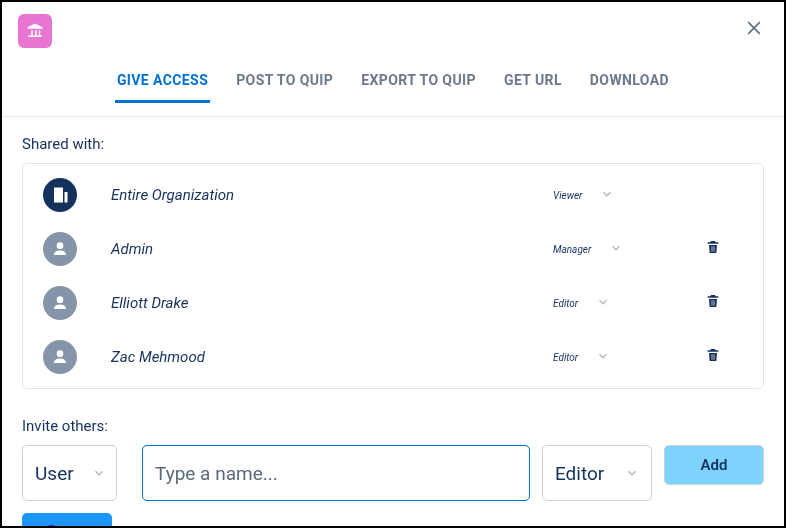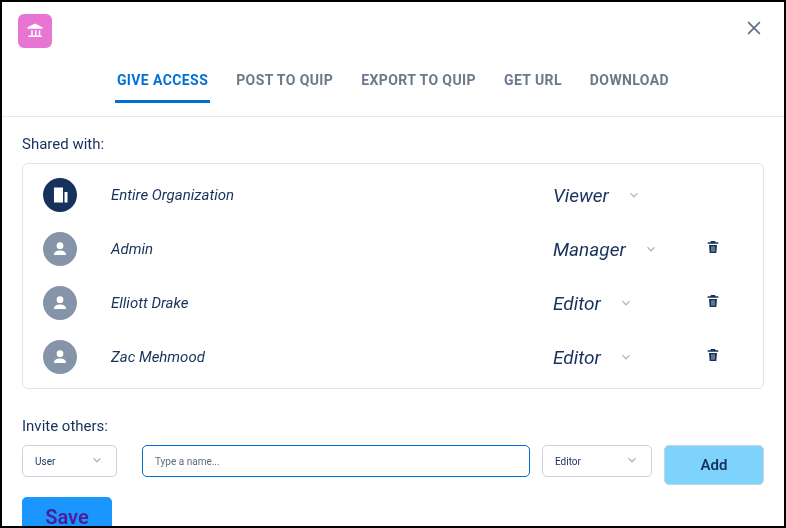--- a/index.html
+++ b/index.html
@@ -90,21 +90,21 @@
     flex: 1;
     margin-left: 34px;
     font-size: 15px;
     color: #16325c;
   }
   .role-col {
     width: 130px;
     display: flex;
     align-items: center;
     gap: 18px;
-    font-size: 19px;
+    font-size: 10px;
     color: #16325c;
   }
   .chevron {
     color: #9aa5b1;
   }
   .chevron svg { stroke: #aeb8c2; stroke-width: 2.2; fill: none; }
   .trash-col {
     width: 60px;
     display: flex;
     justify-content: center;
@@ -116,22 +116,22 @@
     margin-top: 10px;
     align-items: stretch;
   }
   .select-box, .name-input {
     border: 1px solid #c9d2db;
     border-radius: 5px;
     background: #fff;
     display: flex;
     align-items: center;
     padding: 0 12px;
-    height: 32px;
-    font-size: 10px;
+    height: 56px;
+    font-size: 19px;
     color: #16325c;
   }
   .select-box { gap: 18px; cursor: pointer; }
   .type-select { width: 95px; justify-content: space-between; }
   .role-select { width: 110px; justify-content: space-between; }
   .name-input {
     flex: 1;
     border-color: #0070d2;
     color: #5b6b7b;
     margin-left: 13px;

